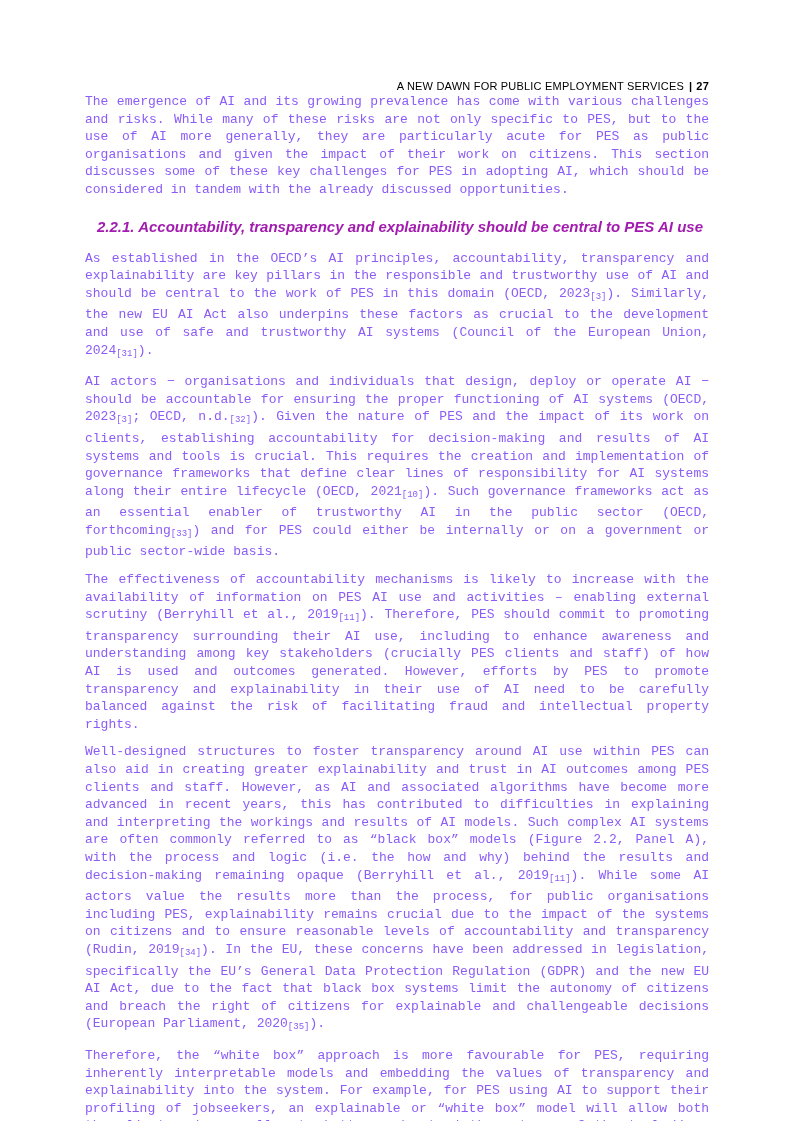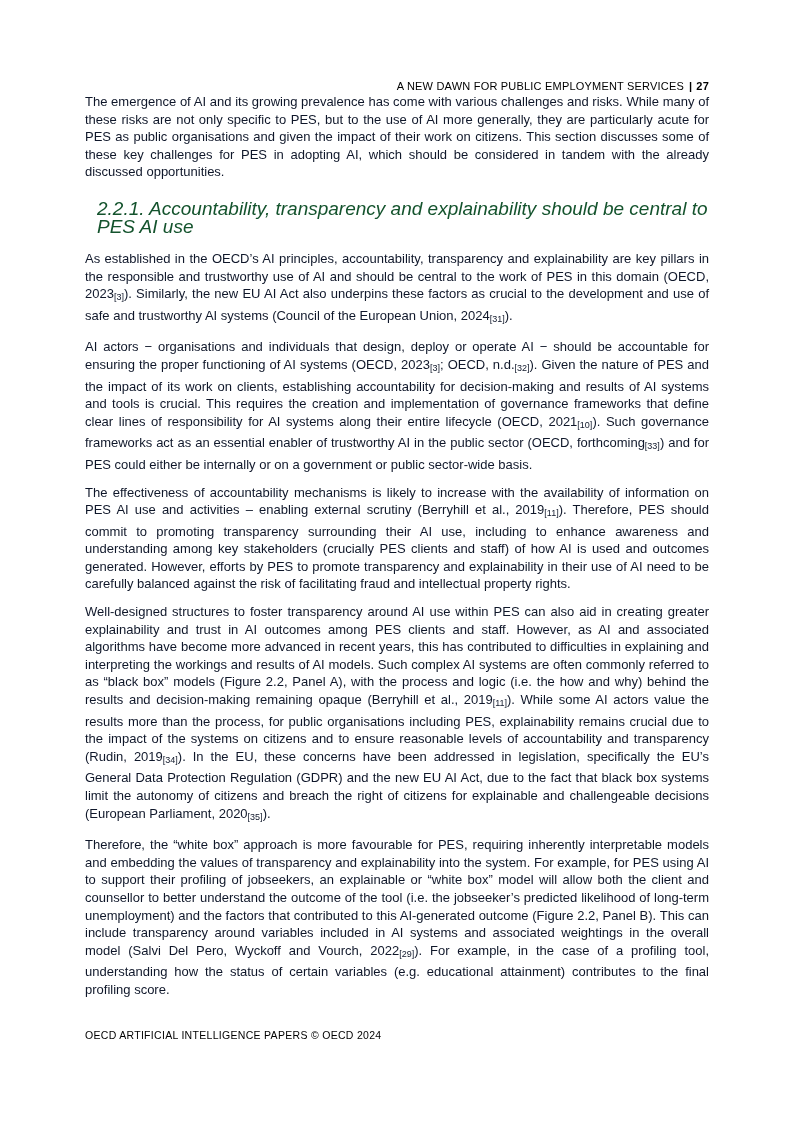--- a/index.html
+++ b/index.html
@@ -36,34 +36,35 @@
     font-weight: bold;
   }
   h1.section-heading {
     color: #4a7dba;
     font-size: 15px;
     font-weight: bold;
     margin: 23px 0 21px 0;
     line-height: 20px;
   }
   h2.subsection-heading {
-    color: #14532d;
-    font-size: 19px;
-    font-weight: normal;
+    color: #a21caf;
+    font-size: 15px;
+    font-weight: bold;
     font-style: italic;
     margin: 19px 0 14px 0;
     padding-left: 12px;
     line-height: 18px;
   }
   p.body {
     font-size: 13px;
     line-height: 17.6px;
     text-align: justify;
     margin: 0 0 10px 0;
-    color: #0f172a;
+    color: #8b5cf6;
+    font-family: Liberation Mono, monospace;
   }
   .cite-sub {
     font-size: 9px;
     vertical-align: -2px;
   }
   .page-footer {
     position: absolute;
     left: 85px;
     bottom: 80px;
     font-size: 10.5px;
@@ -84,15 +85,14 @@
   <p class="body">The emergence of AI and its growing prevalence has come with various challenges and risks. While many of these risks are not only specific to PES, but to the use of AI more generally, they are particularly acute for PES as public organisations and given the impact of their work on citizens. This section discusses some of these key challenges for PES in adopting AI, which should be considered in tandem with the already discussed opportunities.</p>
 
   <h2 class="subsection-heading">2.2.1. Accountability, transparency and explainability should be central to PES AI use</h2>
 
   <p class="body"><span>As established in the OECD’s AI principles, accountability, transparency and explainability are key pillars in the responsible and trustworthy use of AI and should be central to the work of PES in this domain (OECD, 2023</span><span class="cite-sub">[3]</span><span>). Similarly, the new EU AI Act also underpins these factors as crucial to the development and use of safe and trustworthy AI systems (Council of the European Union, 2024</span><span class="cite-sub">[31]</span><span>).</span></p>
   <p class="body"><span>AI actors − organisations and individuals that design, deploy or operate AI − should be accountable for ensuring the proper functioning of AI systems (OECD, 2023</span><span class="cite-sub">[3]</span><span>; OECD, n.d.</span><span class="cite-sub">[32]</span><span>). Given the nature of PES and the impact of its work on clients, establishing accountability for decision-making and results of AI systems and tools is crucial. This requires the creation and implementation of governance frameworks that define clear lines of responsibility for AI systems along their entire lifecycle (OECD, 2021</span><span class="cite-sub">[10]</span><span>). Such governance frameworks act as an essential enabler of trustworthy AI in the public sector (OECD, forthcoming</span><span class="cite-sub">[33]</span><span>) and for PES could either be internally or on a government or public sector-wide basis.</span></p>
   <p class="body"><span>The effectiveness of accountability mechanisms is likely to increase with the availability of information on PES AI use and activities – enabling external scrutiny (Berryhill et al., 2019</span><span class="cite-sub">[11]</span><span>). Therefore, PES should commit to promoting transparency surrounding their AI use, including to enhance awareness and understanding among key stakeholders (crucially PES clients and staff) of how AI is used and outcomes generated. However, efforts by PES to promote transparency and explainability in their use of AI need to be carefully balanced against the risk of facilitating fraud and intellectual property rights.</span></p>
   <p class="body"><span>Well-designed structures to foster transparency around AI use within PES can also aid in creating greater explainability and trust in AI outcomes among PES clients and staff. However, as AI and associated algorithms have become more advanced in recent years, this has contributed to difficulties in explaining and interpreting the workings and results of AI models. Such complex AI systems are often commonly referred to as “black box” models (Figure 2.2, Panel A), with the process and logic (i.e. the how and why) behind the results and decision-making remaining opaque (Berryhill et al., 2019</span><span class="cite-sub">[11]</span><span>). While some AI actors value the results more than the process, for public organisations including PES, explainability remains crucial due to the impact of the systems on citizens and to ensure reasonable levels of accountability and transparency (Rudin, 2019</span><span class="cite-sub">[34]</span><span>). In the EU, these concerns have been addressed in legislation, specifically the EU’s General Data Protection Regulation (GDPR) and the new EU AI Act, due to the fact that black box systems limit the autonomy of citizens and breach the right of citizens for explainable and challengeable decisions (European Parliament, 2020</span><span class="cite-sub">[35]</span><span>).</span></p>
   <p class="body"><span>Therefore, the “white box” approach is more favourable for PES, requiring inherently interpretable models and embedding the values of transparency and explainability into the system. For example, for PES using AI to support their profiling of jobseekers, an explainable or “white box” model will allow both the client and counsellor to better understand the outcome of the tool (i.e. the jobseeker’s predicted likelihood of long-term unemployment) and the factors that contributed to this AI-generated outcome (Figure 2.2, Panel B). This can include transparency around variables included in AI systems and associated weightings in the overall model (Salvi Del Pero, Wyckoff and Vourch, 2022</span><span class="cite-sub">[29]</span><span>). For example, in the case of a profiling tool, understanding how the status of certain variables (e.g. educational attainment) contributes to the final profiling score.</span></p>
 
-  <div class="page-footer">OECD ARTIFICIAL INTELLIGENCE PAPERS © OECD 2024</div>
 
 </div>
 
 </body></html>

